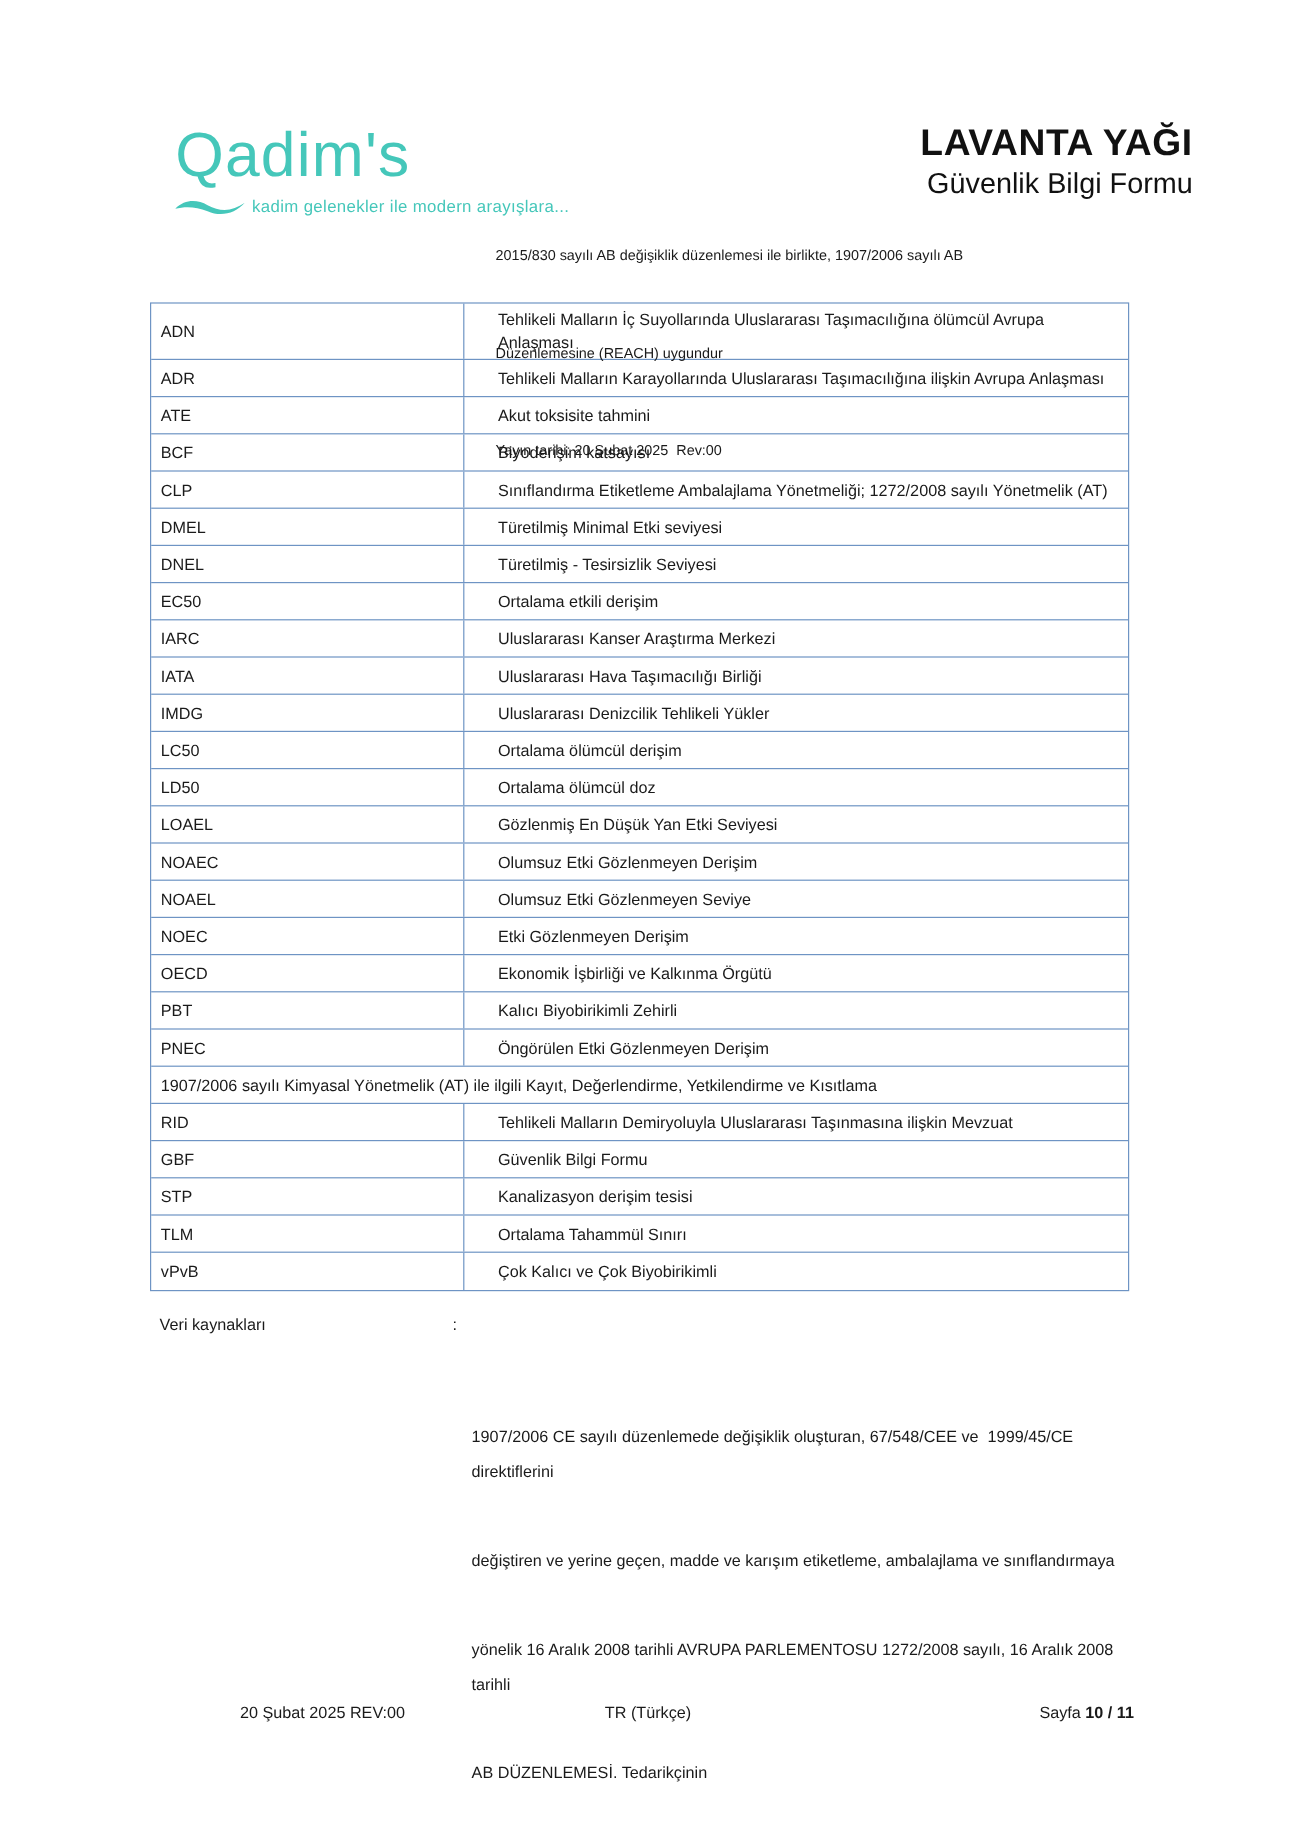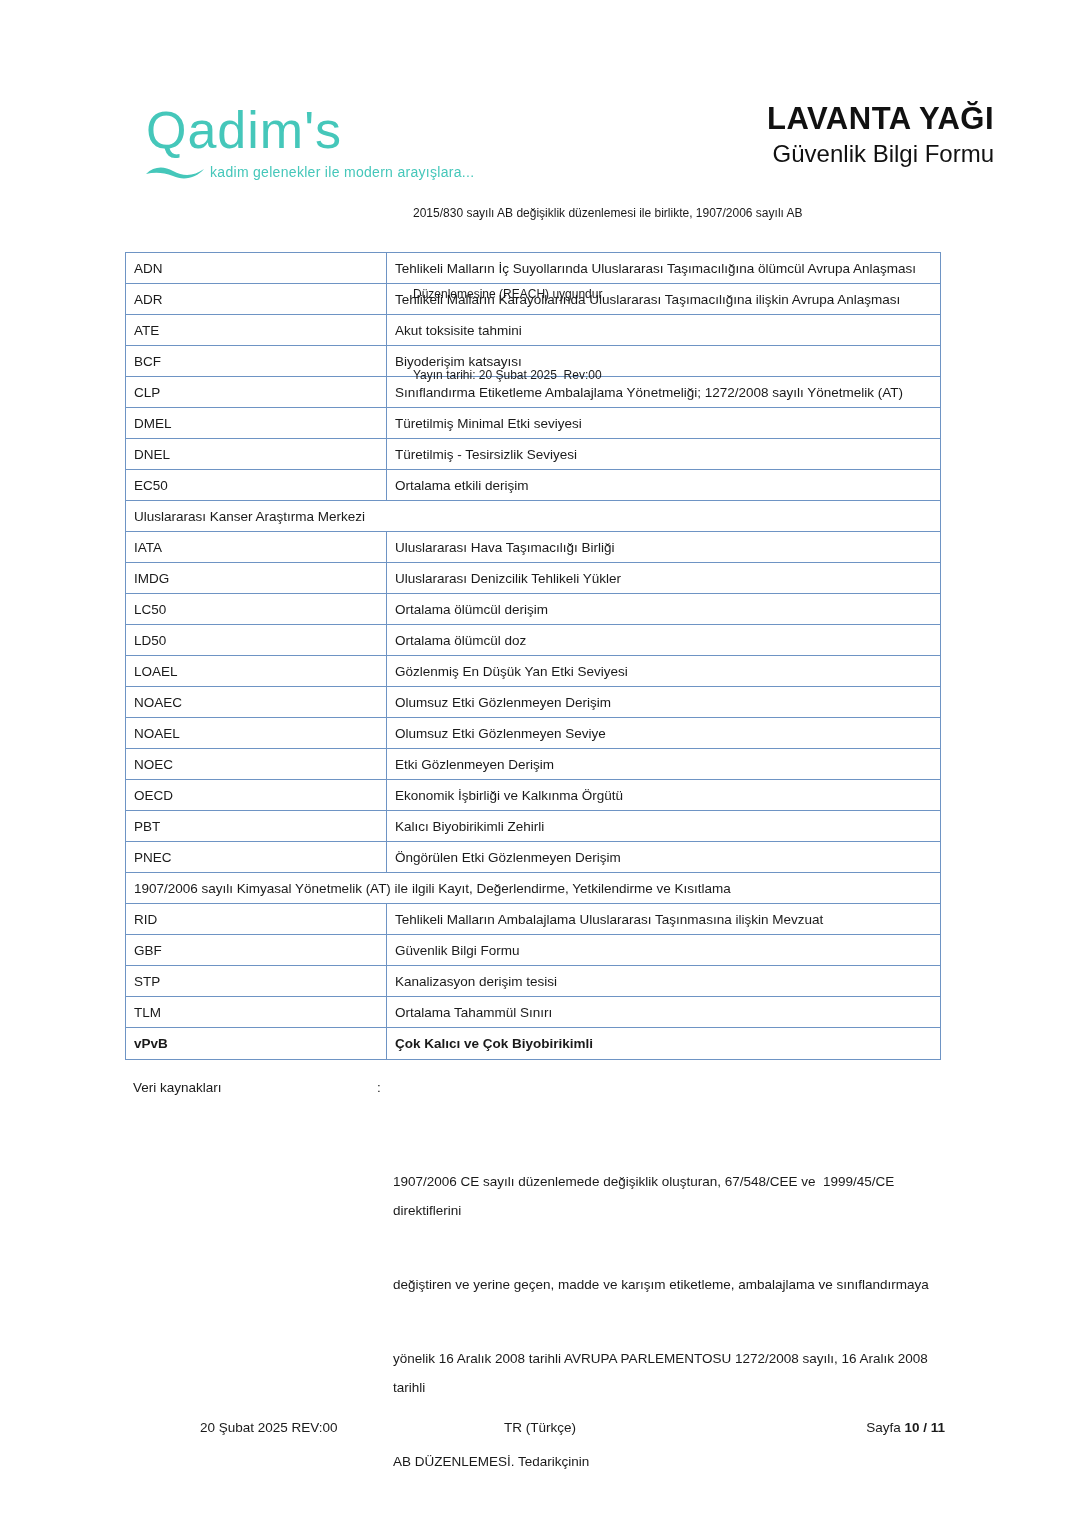--- a/index.html
+++ b/index.html
@@ -53,22 +53,23 @@
   .tbl {
     margin-left: 125px;
     width: 816px;
     border: 1px solid #6e94c4;
   }
   .trow {
     display: flex;
     min-height: 31px;
     align-items: center;
     border-bottom: 1px solid #6e94c4;
-  }
-  .tbl .trow:last-child { border-bottom: none; font-weight: bold; }
+    gap: 20px;
+  }
+  .tbl .trow:last-child { border-bottom: none; }
   .cell { padding: 4px 8px; font-size: 13.5px; line-height: 19px; }
   .cell.term { width: 261px; align-self: stretch; border-right: 1px solid #6e94c4; display: flex; align-items: center; }
   .cell.def { flex: 1; white-space: pre-wrap; }
 
   
   .notes { margin: 17px 0 0 133px; width: 812px; font-size: 13.5px; }
   .note-group { display: grid; grid-template-columns: 244px 16px 1fr; }
   .note-label { line-height: 22px; }
   .note-colon { line-height: 22px; }
   .note-value { white-space: pre-wrap; }
@@ -153,20 +154,21 @@
         <div class="cell term">DNEL</div>
         <div class="cell def">Türetilmiş - Tesirsizlik Seviyesi</div>
       </div>
 
       <div class="trow">
         <div class="cell term">EC50</div>
         <div class="cell def">Ortalama etkili derişim</div>
       </div>
 
       <div class="trow">
+        <div class="cell term">IARC</div>
         <div class="cell def">Uluslararası Kanser Araştırma Merkezi</div>
       </div>
 
       <div class="trow">
         <div class="cell term">IATA</div>
         <div class="cell def">Uluslararası Hava Taşımacılığı Birliği</div>
       </div>
 
       <div class="trow">
         <div class="cell term">IMDG</div>
@@ -217,21 +219,21 @@
         <div class="cell term">PNEC</div>
         <div class="cell def">Öngörülen Etki Gözlenmeyen Derişim</div>
       </div>
 
       <div class="trow">
         <div class="cell def">1907/2006 sayılı Kimyasal Yönetmelik (AT) ile ilgili Kayıt, Değerlendirme, Yetkilendirme ve Kısıtlama</div>
       </div>
 
       <div class="trow">
         <div class="cell term">RID</div>
-        <div class="cell def">Tehlikeli Malların Ambalajlama Uluslararası Taşınmasına ilişkin Mevzuat</div>
+        <div class="cell def">Tehlikeli Malların Demiryoluyla Uluslararası Taşınmasına ilişkin Mevzuat</div>
       </div>
 
       <div class="trow">
         <div class="cell term">GBF</div>
         <div class="cell def">Güvenlik Bilgi Formu</div>
       </div>
 
       <div class="trow">
         <div class="cell term">STP</div>
         <div class="cell def">Kanalizasyon derişim tesisi</div>

